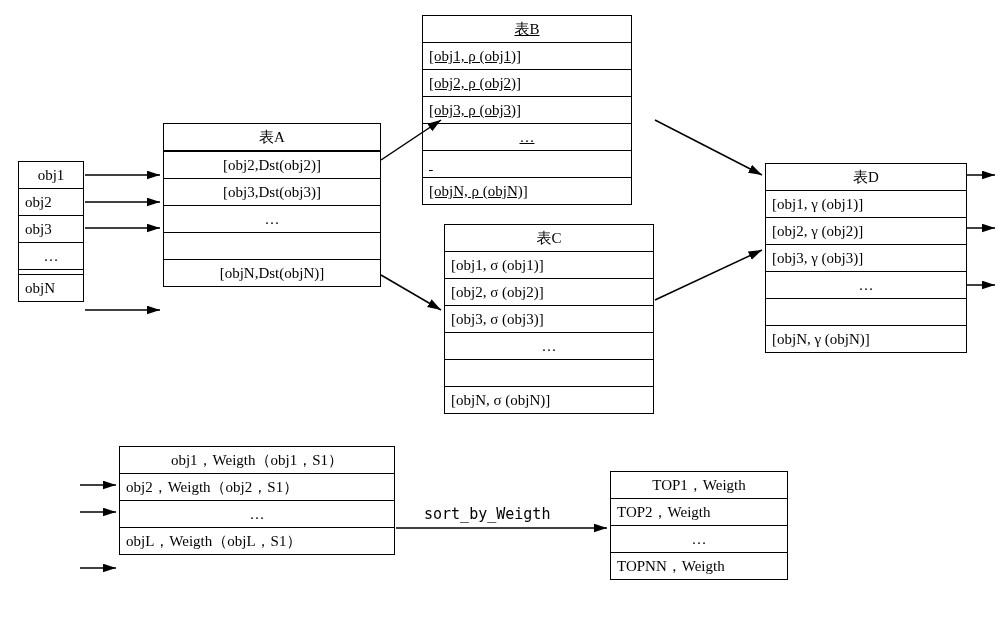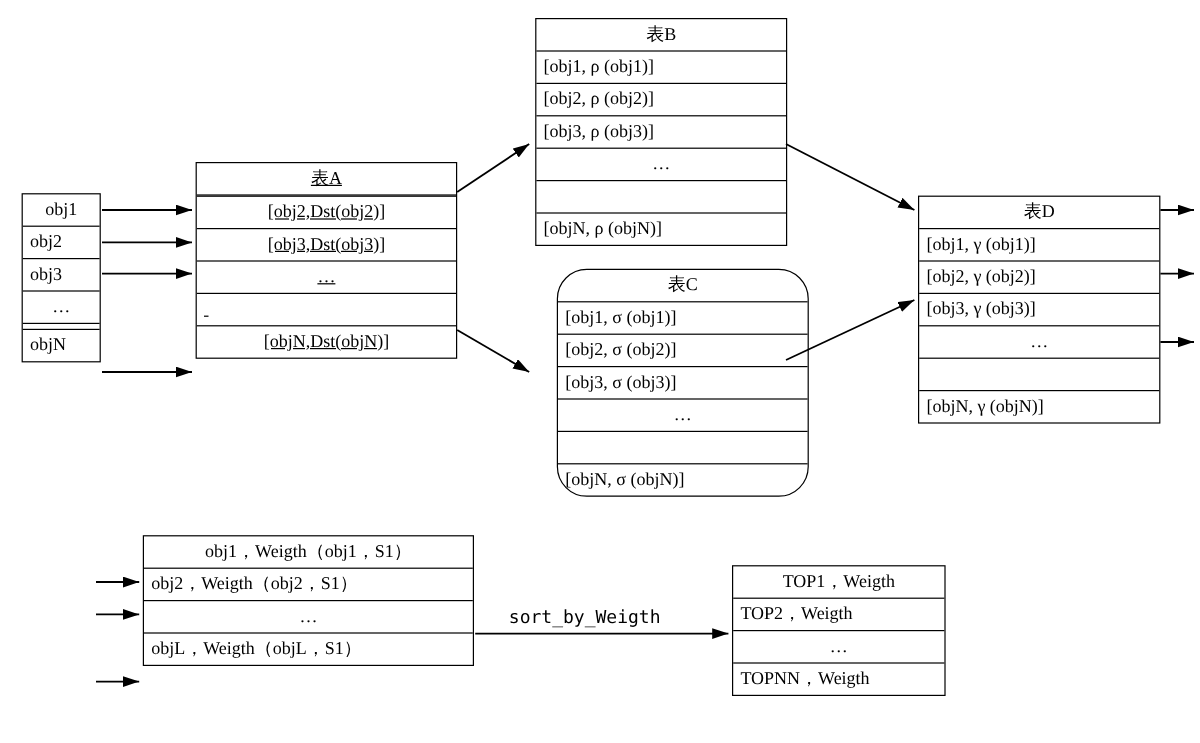--- a/index.html
+++ b/index.html
@@ -51,40 +51,40 @@
 
   <div class="table" style="left:18px; top:161px; width:64px;">
     <div class="row first-after-title">obj1</div>
     <div class="row">obj2</div>
     <div class="row">obj3</div>
     <div class="row center">…</div>
     <div class="row"></div>
     <div class="row">objN</div>
   </div>
 
-  <div class="table" style="left:163px; top:135px; width:216px;text-decoration:underline;">
+  <div class="table" style="left:163px; top:123px; width:216px;">
     <div class="title">表A</div>
     <div class="row center">[obj2,Dst(obj2)]</div>
     <div class="row center">[obj3,Dst(obj3)]</div>
     <div class="row center">…</div>
     <div class="row">&nbsp;</div>
     <div class="row center">[objN,Dst(objN)]</div>
   </div>
 
-  <div class="table" style="left:446px; top:15px; width:208px;">
+  <div class="table" style="left:422px; top:15px; width:208px;text-decoration:underline;">
     <div class="title">表B</div>
     <div class="row first-after-title">[obj1, ρ (obj1)]</div>
     <div class="row">[obj2, ρ (obj2)]</div>
     <div class="row">[obj3, ρ (obj3)]</div>
     <div class="row center">…</div>
     <div class="row">&nbsp;</div>
     <div class="row">[objN, ρ (objN)]</div>
   </div>
 
-  <div class="table" style="left:464px; top:224px; width:208px;border-radius:25px;">
+  <div class="table" style="left:444px; top:224px; width:208px;">
     <div class="title">表C</div>
     <div class="row first-after-title">[obj1, σ (obj1)]</div>
     <div class="row">[obj2, σ (obj2)]</div>
     <div class="row">[obj3, σ (obj3)]</div>
     <div class="row center">…</div>
     <div class="row">&nbsp;</div>
     <div class="row">[objN, σ (objN)]</div>
   </div>
 
   <div class="table" style="left:765px; top:135px; width:200px;margin-top:28px;">

